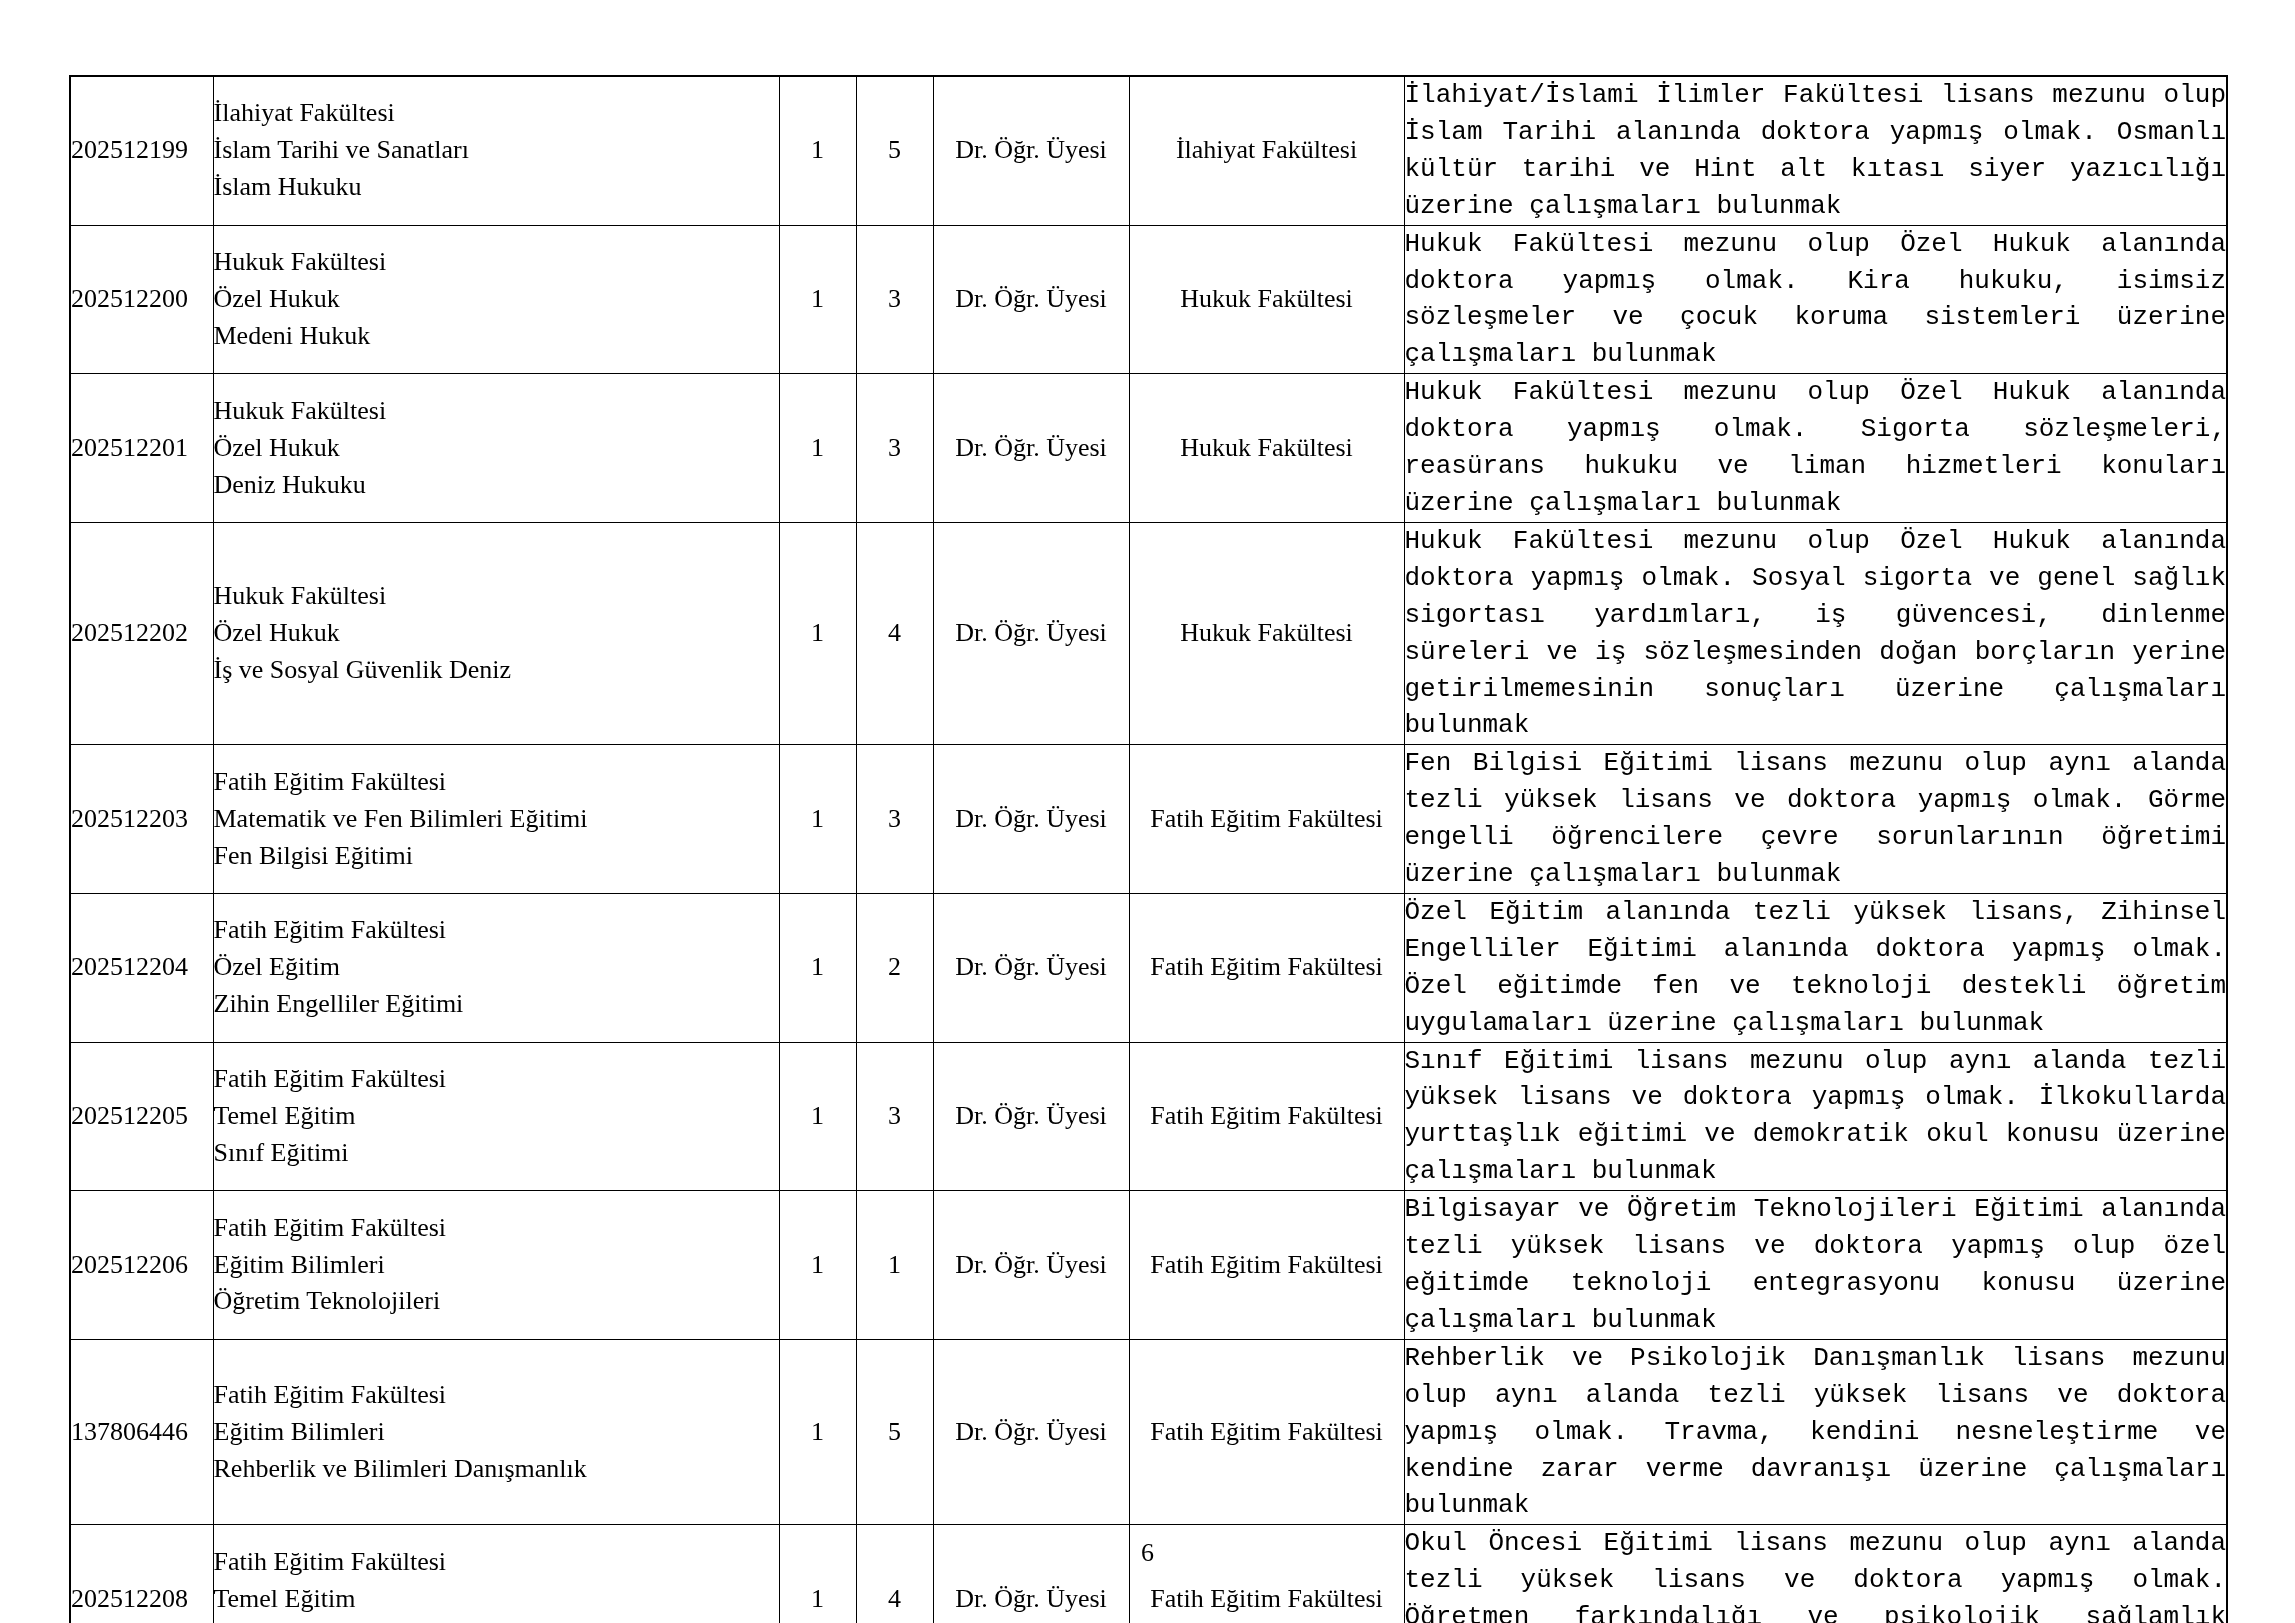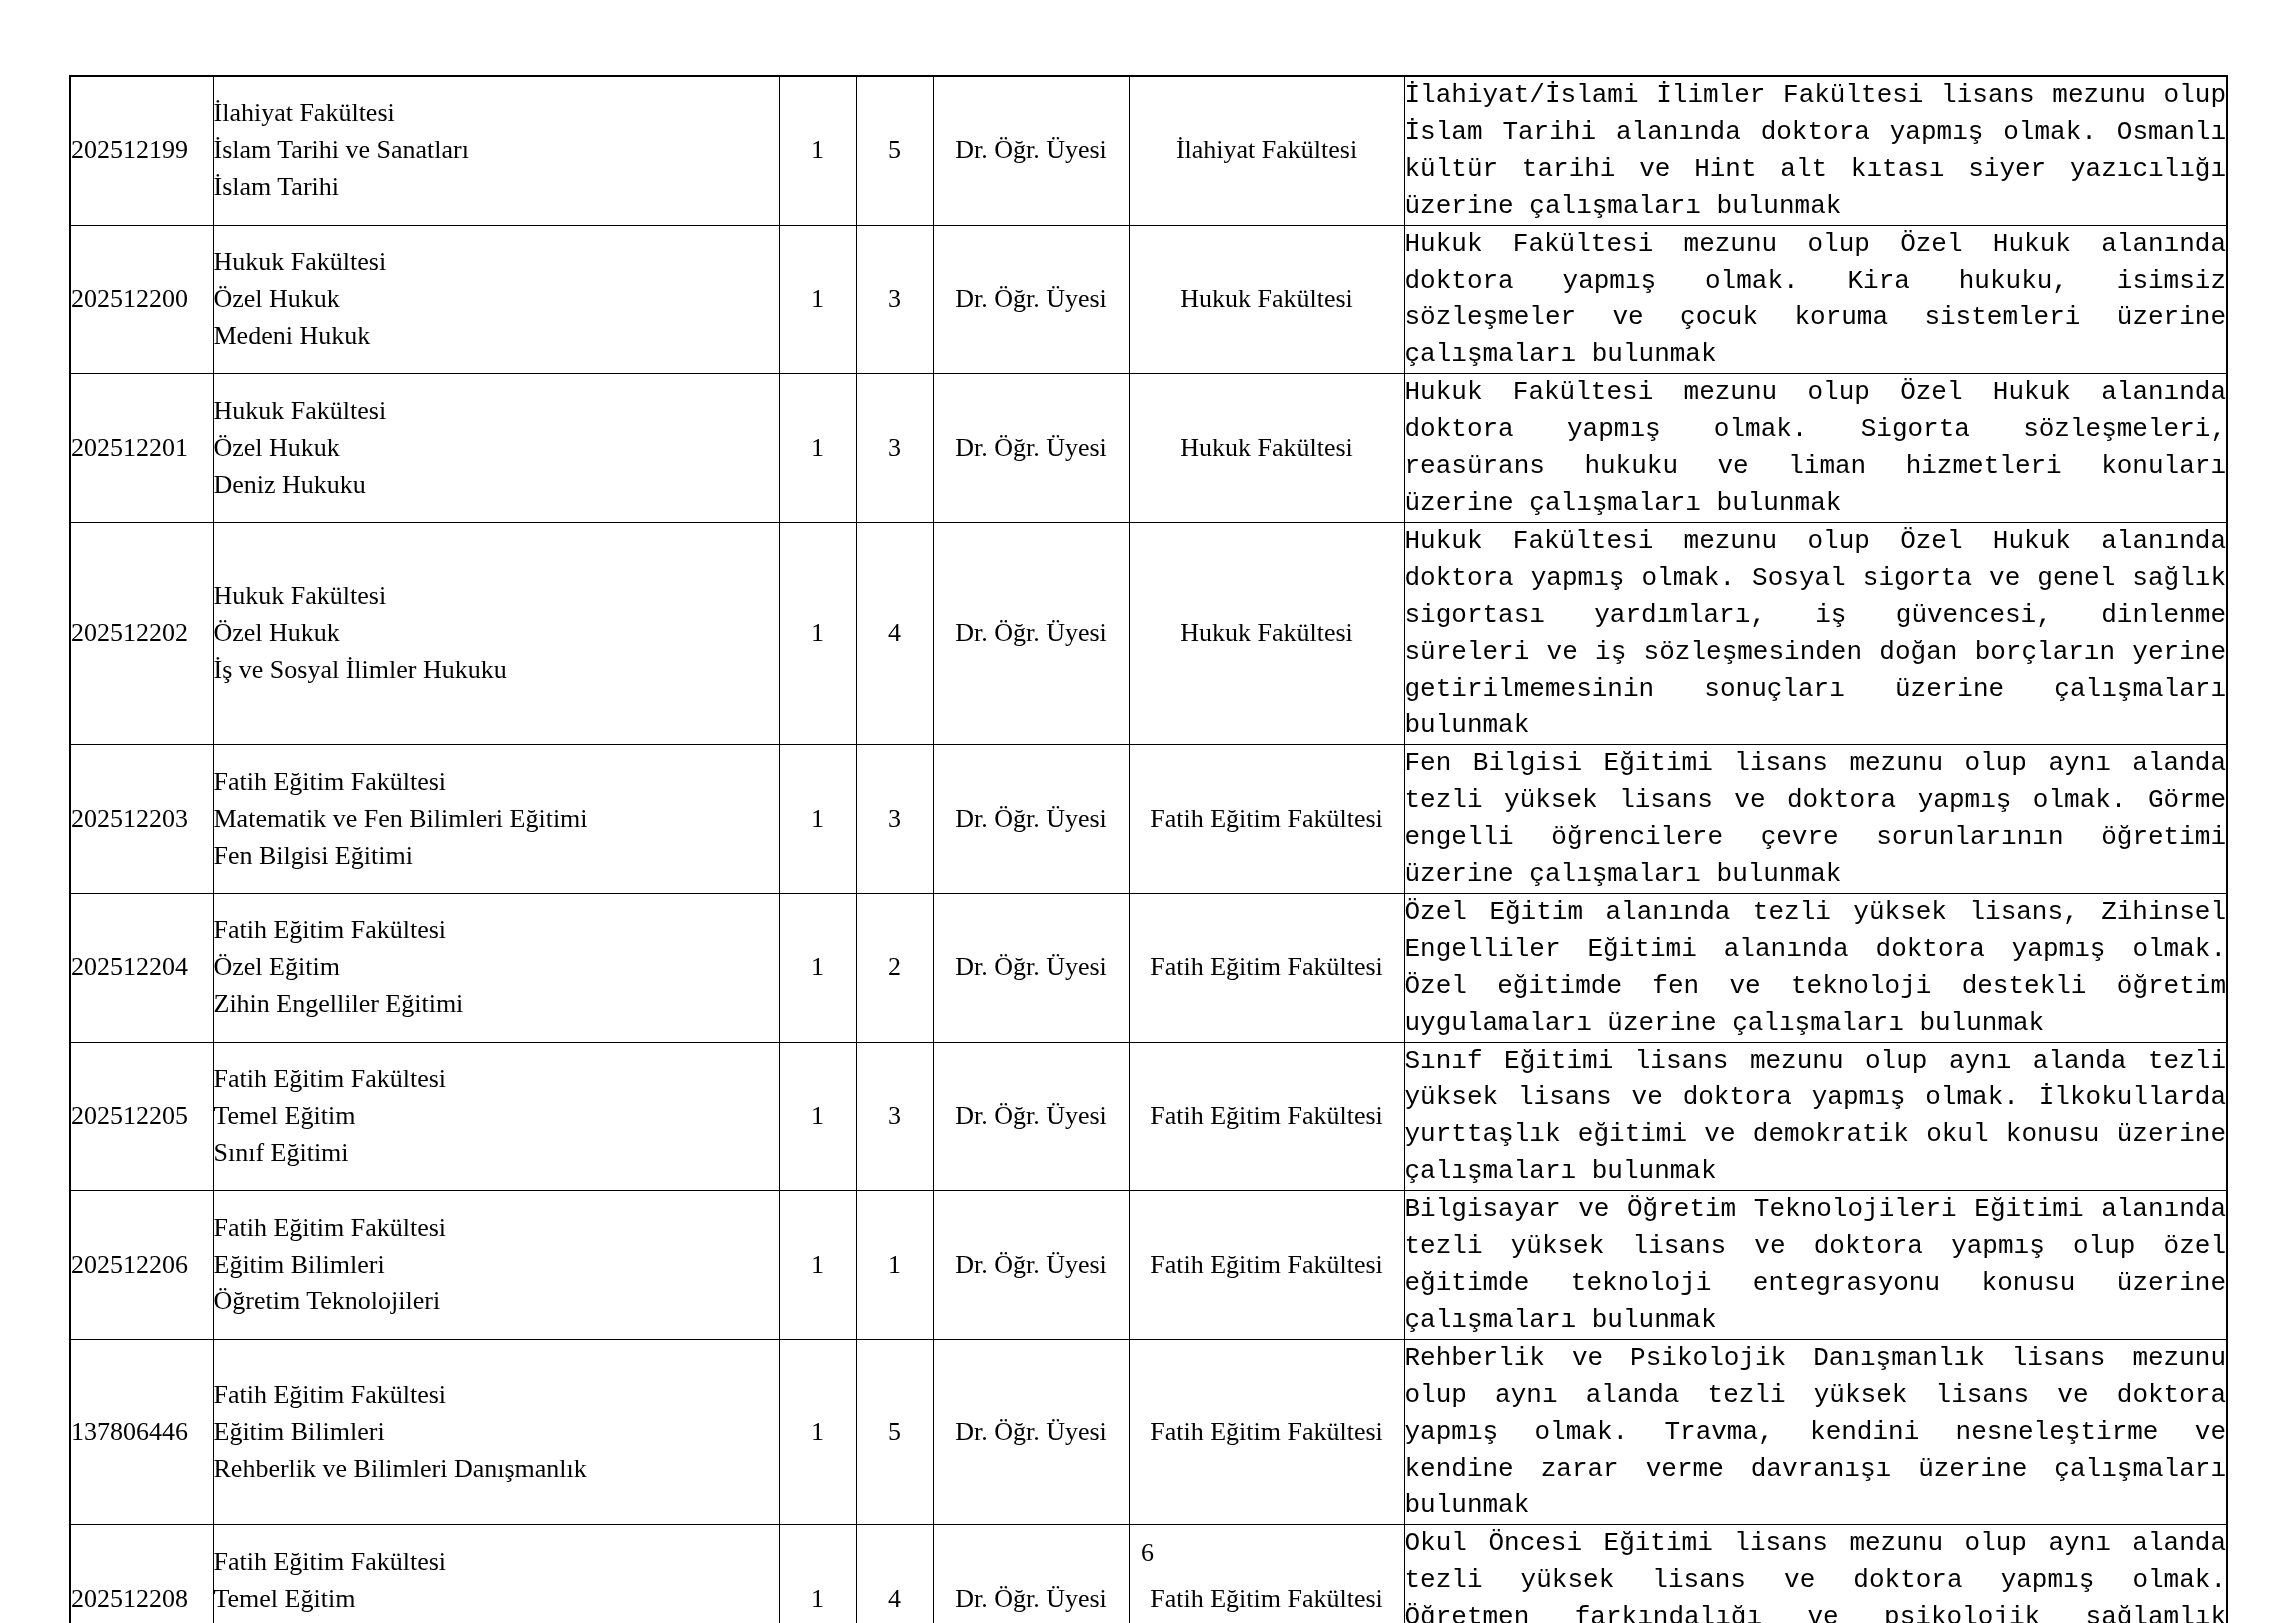--- a/index.html
+++ b/index.html
@@ -108,21 +108,21 @@
         <col class="c-unvan">
         <col class="c-fak">
         <col class="c-aciklama">
       </colgroup>
       <tbody id="table-body">
           <tr>
             <td class="ilan-no">202512199</td>
             <td class="birim">
               <span class="line">İlahiyat Fakültesi</span>
               <span class="line">İslam Tarihi ve Sanatları</span>
-              <span class="line">İslam Tarihi</span>
+              <span class="line">İslam Hukuku</span>
             </td>
             <td class="num">1</td>
             <td class="num">5</td>
             <td class="unvan">Dr. Öğr. Üyesi</td>
             <td class="fakulte">İlahiyat Fakültesi</td>
             <td class="aciklama">İlahiyat/İslami İlimler Fakültesi lisans mezunu olup İslam Tarihi alanında doktora yapmış olmak. Osmanlı kültür tarihi ve Hint alt kıtası siyer yazıcılığı üzerine çalışmaları bulunmak</td>
           </tr>
           <tr>
             <td class="ilan-no">202512200</td>
             <td class="birim">
@@ -147,21 +147,21 @@
             <td class="num">3</td>
             <td class="unvan">Dr. Öğr. Üyesi</td>
             <td class="fakulte">Hukuk Fakültesi</td>
             <td class="aciklama">Hukuk Fakültesi mezunu olup Özel Hukuk alanında doktora yapmış olmak. Sigorta sözleşmeleri, reasürans hukuku ve liman hizmetleri konuları üzerine çalışmaları bulunmak</td>
           </tr>
           <tr>
             <td class="ilan-no">202512202</td>
             <td class="birim">
               <span class="line">Hukuk Fakültesi</span>
               <span class="line">Özel Hukuk</span>
-              <span class="line">İş ve Sosyal İlimler Hukuku</span>
+              <span class="line">İş ve Sosyal Güvenlik Deniz</span>
             </td>
             <td class="num">1</td>
             <td class="num">4</td>
             <td class="unvan">Dr. Öğr. Üyesi</td>
             <td class="fakulte">Hukuk Fakültesi</td>
             <td class="aciklama">Hukuk Fakültesi mezunu olup Özel Hukuk alanında doktora yapmış olmak. Sosyal sigorta ve genel sağlık sigortası yardımları, iş güvencesi, dinlenme süreleri ve iş sözleşmesinden doğan borçların yerine getirilmemesinin sonuçları üzerine çalışmaları bulunmak</td>
           </tr>
           <tr>
             <td class="ilan-no">202512203</td>
             <td class="birim">

